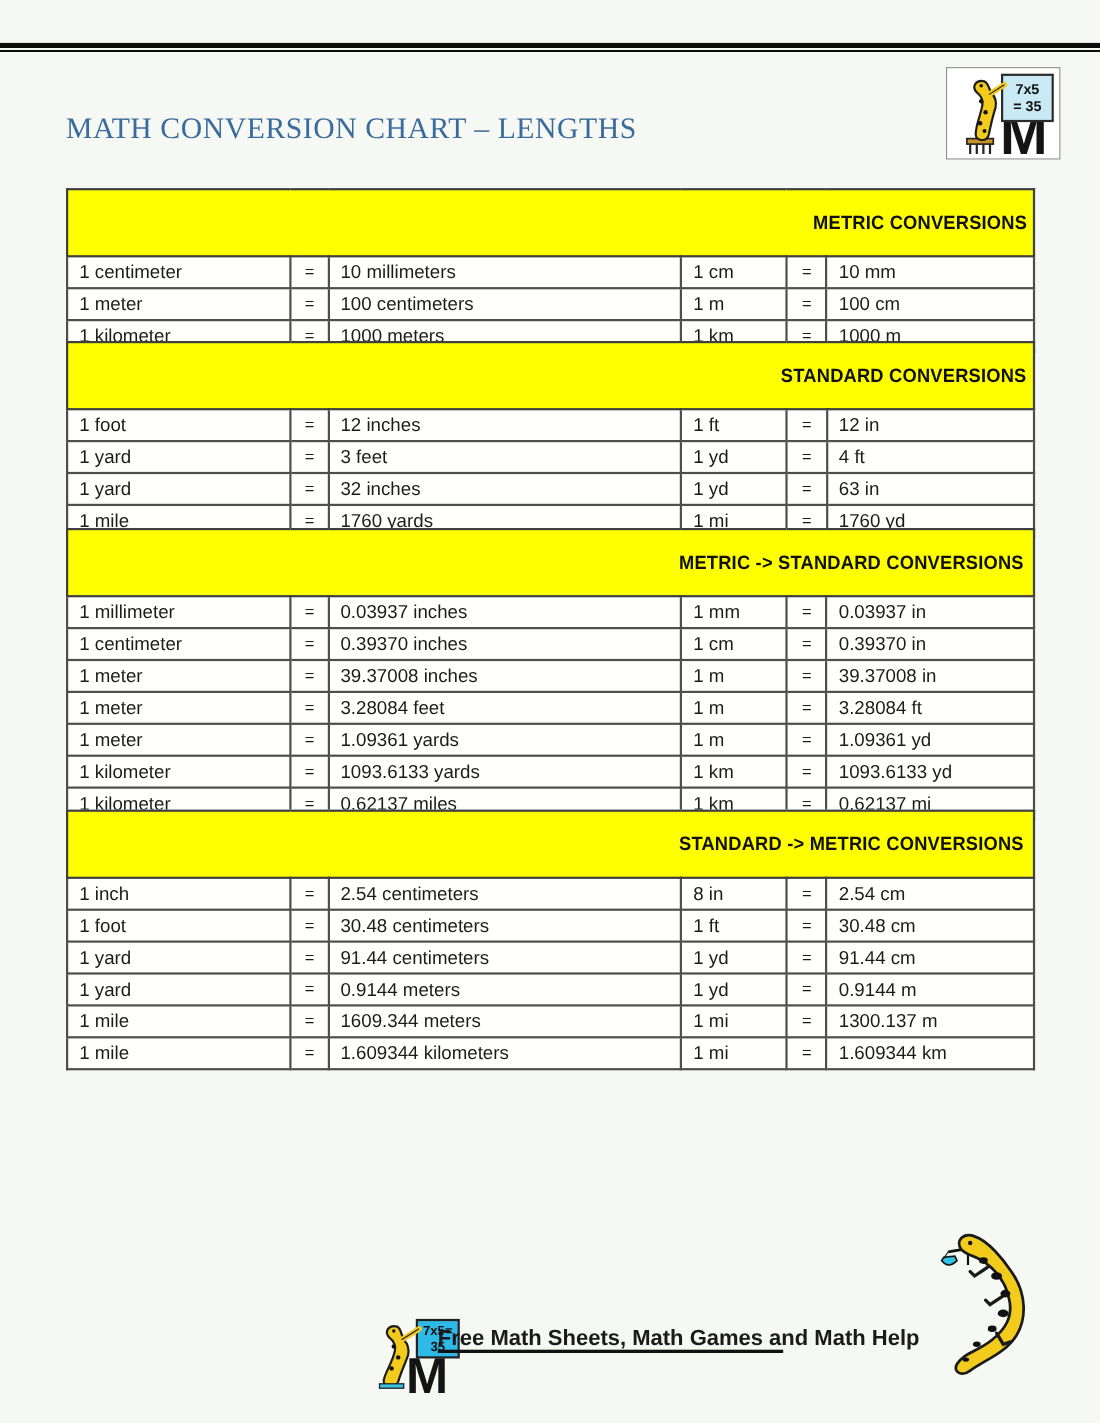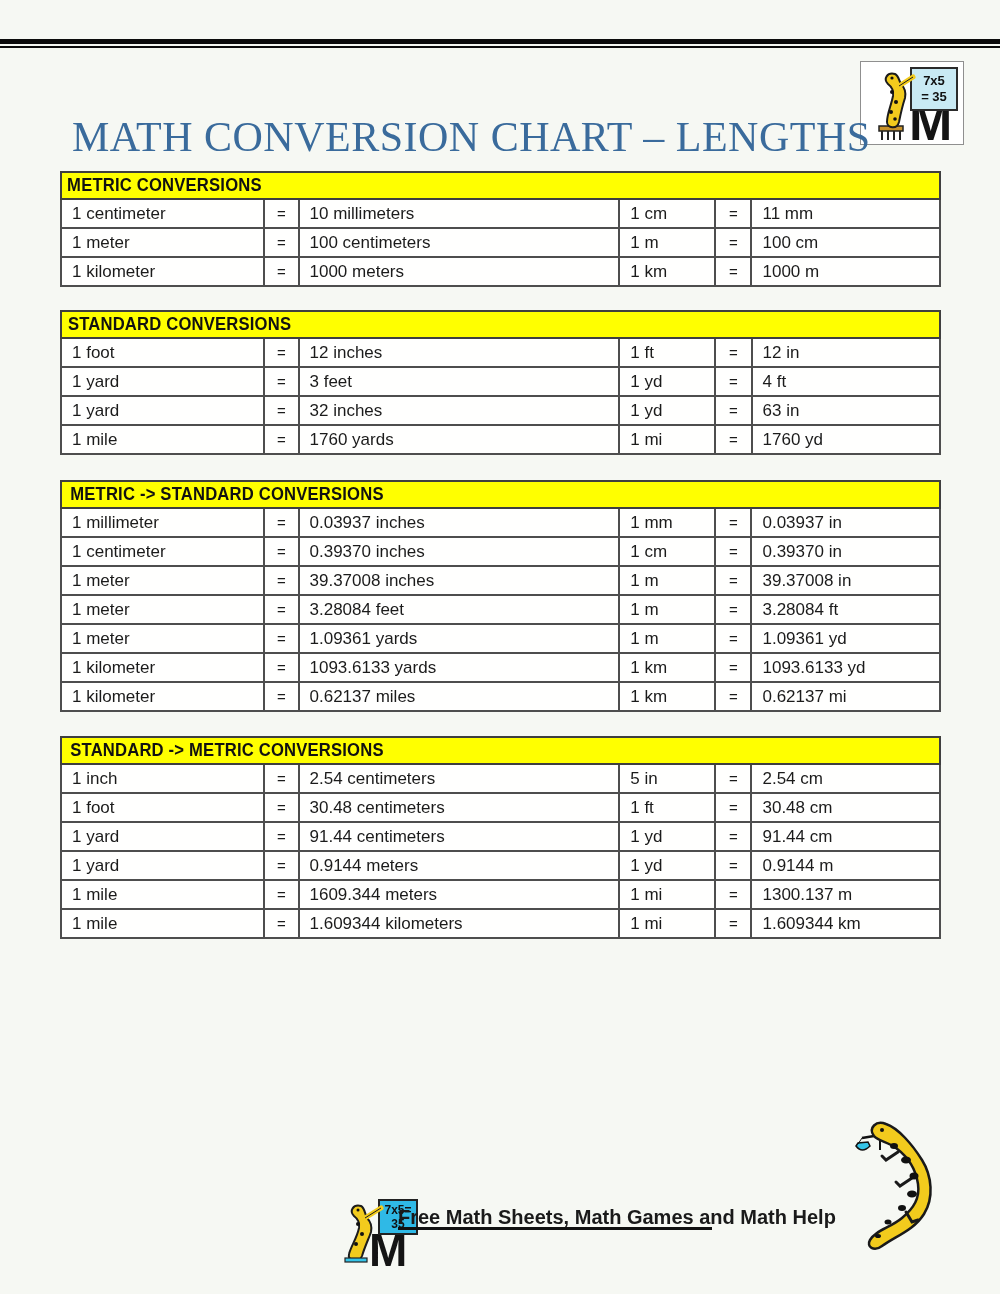--- a/index.html
+++ b/index.html
@@ -12,42 +12,42 @@
   .page{position:absolute;inset:0;}
 
   
   .topbar{
     position:absolute;left:0;top:39px;width:1000px;height:9px;
     background:linear-gradient(#0c0c0c 0,#0c0c0c 5px,#f6f8f3 5px,#f6f8f3 6.5px,#0c0c0c 6.5px,#0c0c0c 8.5px,transparent 8.5px);
   }
 
   
   .title{
-    position:absolute;left:60px;top:101px;margin:12px;
+    position:absolute;left:60px;top:101px;margin:0;
     font-family:"Liberation Serif",serif;font-weight:400;
-    font-size:42px;letter-spacing:0.5px;color:#3a6b9c;
+    font-size:27px;letter-spacing:0.5px;color:#3a6b9c;
     white-space:nowrap;
   }
 
   
   .logo-box{
     position:absolute;left:860px;top:61px;width:104px;height:84px;
     background:#ffffff;border:1px solid #8f8f8f;box-sizing:border-box;
   }
 
   
   table.conv{
     position:absolute;left:60px;width:881px;
     border-collapse:collapse;table-layout:fixed;
     background:#fffffe;border:2px solid #262626;
   }
   #t0{top:171px}#t1{top:310px}#t2{top:480px}#t3{top:736px}
   table.conv th{
-    background:#ffff00;height:23px;padding:1px 0;
-    border:2px solid #3f3f3f;text-align:left;
+    background:#ffff00;height:23px;padding:18px 0;
+    border:2px solid #3f3f3f;text-align:right;
   }
   table.conv th .hdr{
     display:inline-block;transform:scaleX(0.95);
     font-size:17.5px;font-weight:bold;color:#111;letter-spacing:0.2px;
   }
   table.conv td{
     height:27px;border:2px solid #4e4e4e;
     font-size:17px;color:#1b1b1b;
     padding:0 2px 0 10px;overflow:hidden;white-space:nowrap;
     background:#fffffe;
@@ -123,21 +123,21 @@
           <th colspan="6"><span class="hdr">METRIC CONVERSIONS</span></th>
         </tr>
       </thead>
       <tbody>
         <tr>
           <td class="c0">1 centimeter</td>
           <td class="c1">=</td>
           <td class="c2">10 millimeters</td>
           <td class="c3">1 cm</td>
           <td class="c4">=</td>
-          <td class="c5">11 mm</td>
+          <td class="c5">10 mm</td>
         </tr>
         <tr>
           <td class="c0">1 meter</td>
           <td class="c1">=</td>
           <td class="c2">100 centimeters</td>
           <td class="c3">1 m</td>
           <td class="c4">=</td>
           <td class="c5">100 cm</td>
         </tr>
         <tr>
@@ -284,21 +284,21 @@
       <thead>
         <tr>
           <th colspan="6"><span class="hdr">STANDARD -&gt; METRIC CONVERSIONS</span></th>
         </tr>
       </thead>
       <tbody>
         <tr>
           <td class="c0">1 inch</td>
           <td class="c1">=</td>
           <td class="c2">2.54 centimeters</td>
-          <td class="c3">5 in</td>
+          <td class="c3">8 in</td>
           <td class="c4">=</td>
           <td class="c5">2.54 cm</td>
         </tr>
         <tr>
           <td class="c0">1 foot</td>
           <td class="c1">=</td>
           <td class="c2">30.48 centimeters</td>
           <td class="c3">1 ft</td>
           <td class="c4">=</td>
           <td class="c5">30.48 cm</td>

